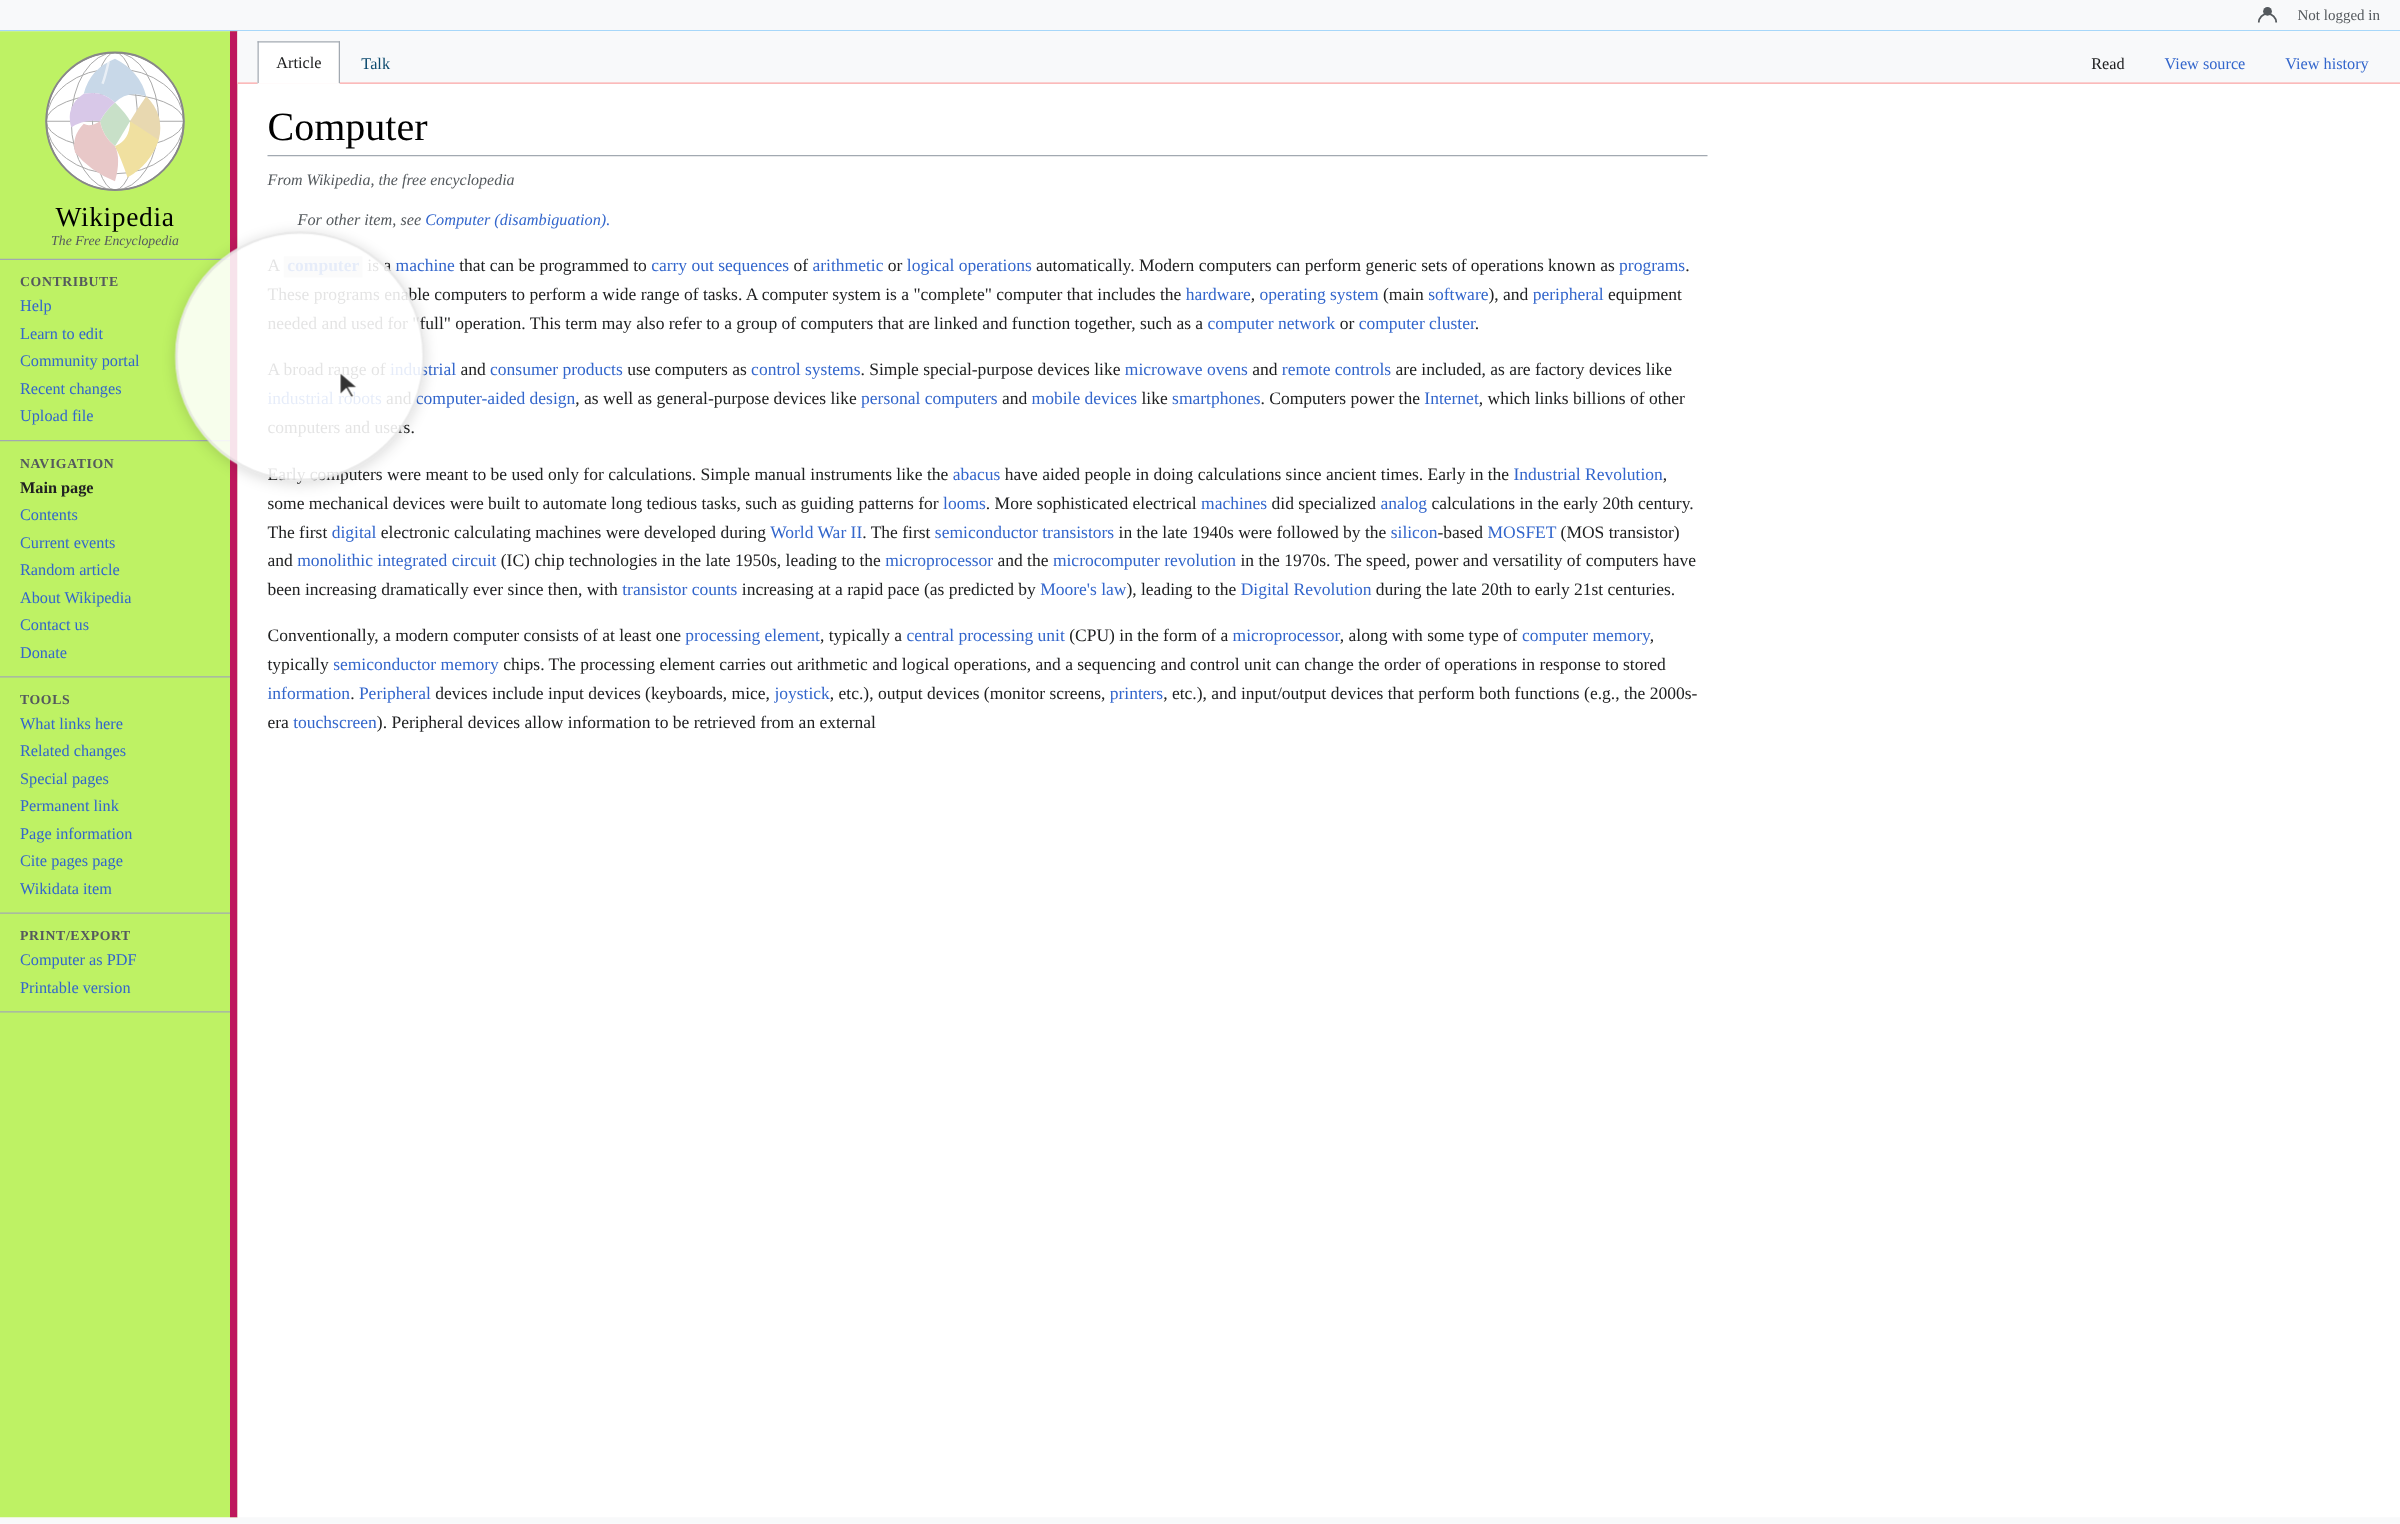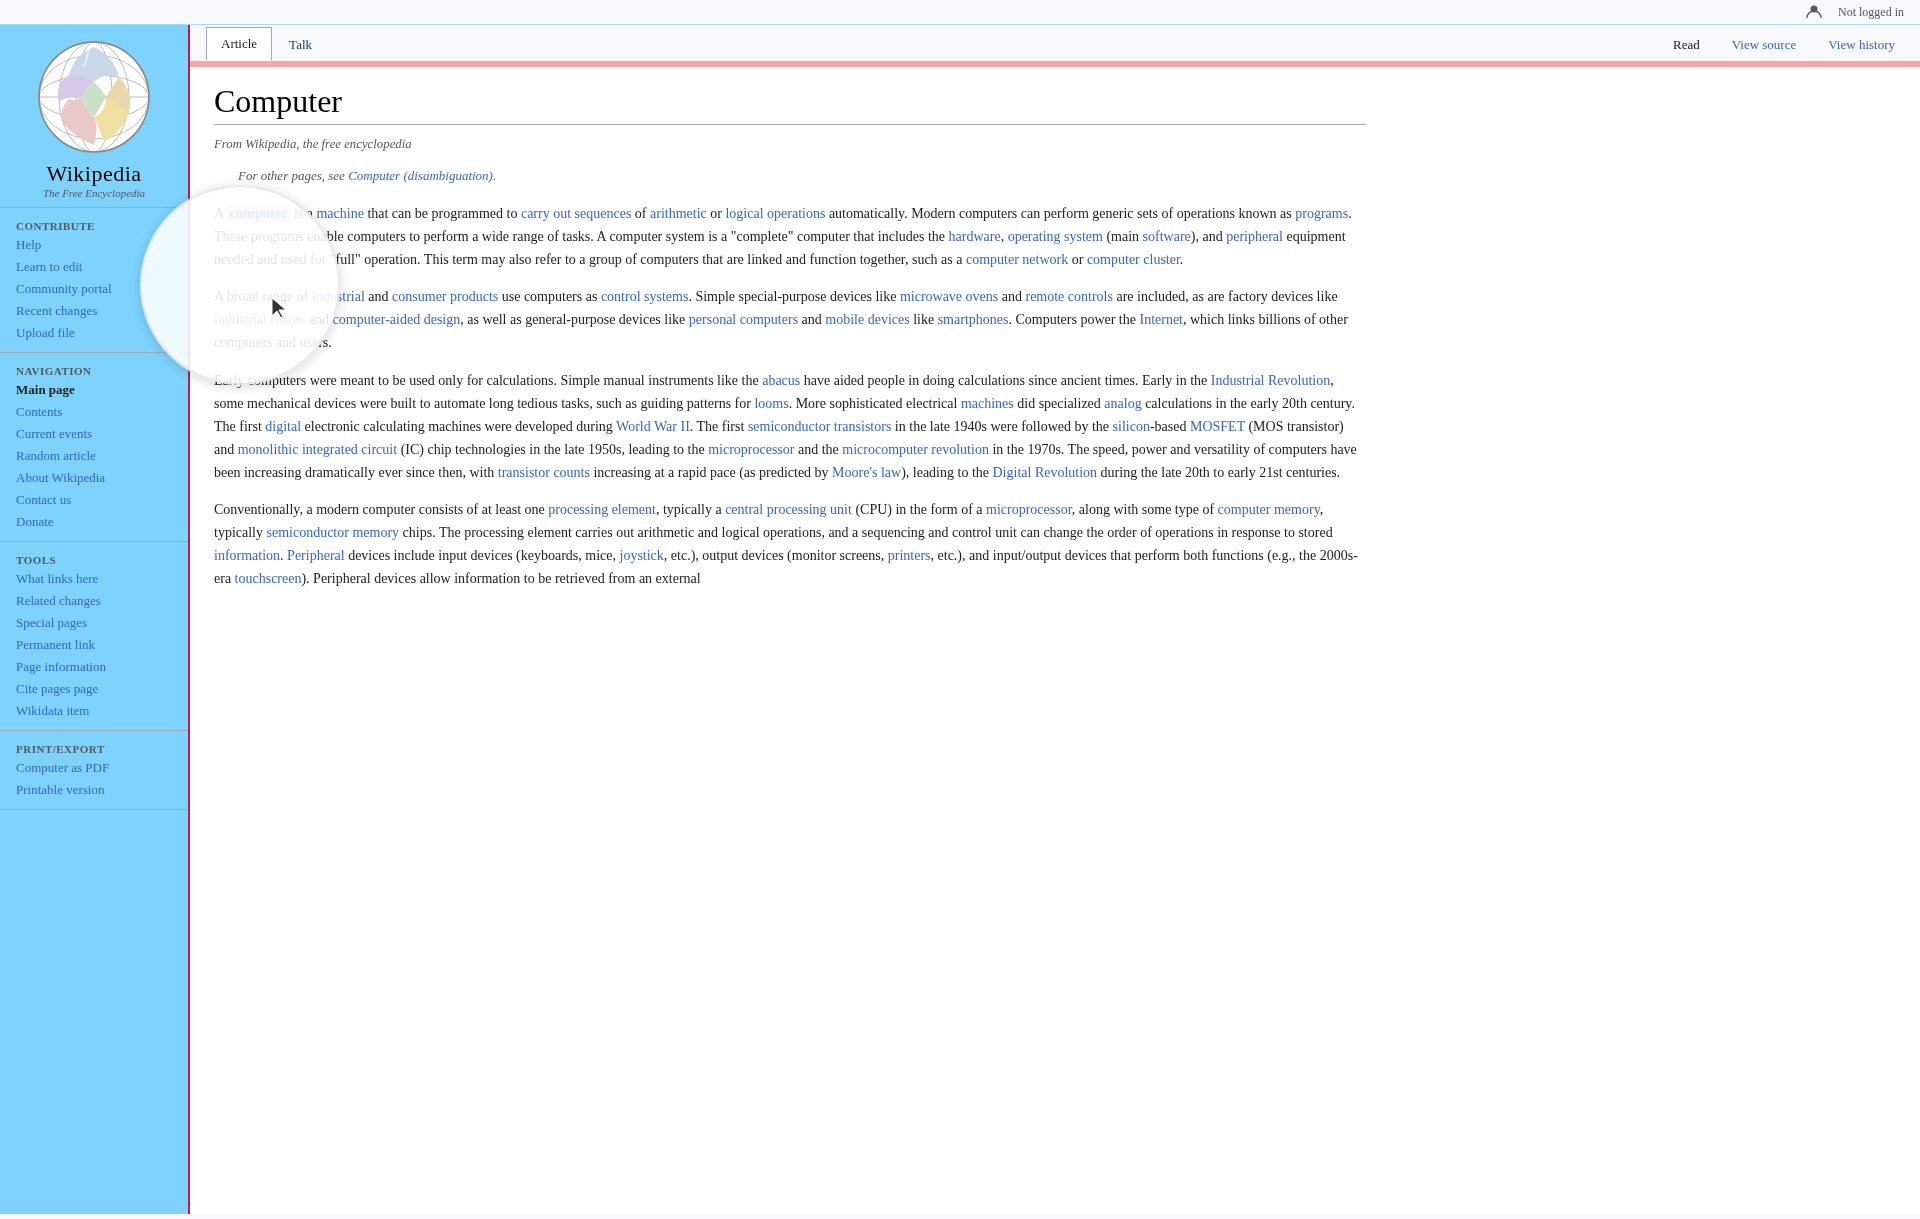--- a/index.html
+++ b/index.html
@@ -31,22 +31,22 @@
     
     #layout {
       display: flex;
       min-height: calc(100vh - 30px);
     }
 
     
     #sidebar {
       width: 190px;
       min-width: 190px;
-      background: #7dd3fc;
-      border-right: 2px solid #be185d;
+      background: #bef264;
+      border-right: 6px solid #be185d;
       padding: 0;
       flex-shrink: 0;
     }
     .sidebar-logo {
       padding: 12px 16px 8px;
       text-align: center;
       border-bottom: 1px solid #a2a9b1;
     }
     .sidebar-logo .wiki-globe {
       width: 120px;
@@ -93,23 +93,23 @@
     
     #main-content {
       flex: 1;
       background: #fff;
       min-width: 0;
     }
 
     
     #tab-bar {
       background: #f8f9fa;
-      border-bottom: 6px solid #fca5a5;
-      display: flex;
-      align-items: center;
+      border-bottom: 1px solid #fca5a5;
+      display: flex;
+      align-items: flex-end;
       padding: 0 0 0 0;
       min-height: 42px;
     }
     .tab-left {
       display: flex;
       align-items: flex-end;
       padding-left: 16px;
     }
     .tab-item {
       padding: 8px 14px;
@@ -290,21 +290,21 @@
         <div class="tab-item">View source</div>
         <div class="tab-item">View history</div>
       </div>
     </div>
 
     <div id="article">
       <h1>Computer</h1>
       <p class="from-wiki">From Wikipedia, the free encyclopedia</p>
 
       <div class="hatnote">
-        <span>For other pages, see</span>
+        <span>For other item, see</span>
         <a>Computer (disambiguation).</a>
       </div>
 
       <div class="article-body">
         <p>
           A <a><span style="background:#ddd;padding:1px 3px;font-weight:bold">computer</span></a> is a <a>machine</a> that can be programmed to <a>carry out sequences</a> of <a>arithmetic</a> or <a>logical operations</a> automatically. Modern computers can perform generic sets of operations known as <a>programs</a>. These programs enable computers to perform a wide range of tasks. A <strong>computer system</strong> is a "complete" computer that includes the <a>hardware</a>, <a>operating system</a> (main <a>software</a>), and <a>peripheral</a> equipment needed and used for "full" operation. This term may also refer to a group of computers that are linked and function together, such as a <a>computer network</a> or <a>computer cluster</a>.
         </p>
         <p>
           A broad range of <a>industrial</a> and <a>consumer products</a> use computers as <a>control systems</a>. Simple special-purpose devices like <a>microwave ovens</a> and <a>remote controls</a> are included, as are factory devices like <a>industrial robots</a> and <a>computer-aided design</a>, as well as general-purpose devices like <a>personal computers</a> and <a>mobile devices</a> like <a>smartphones</a>. Computers power the <a>Internet</a>, which links billions of other computers and users.
         </p>

